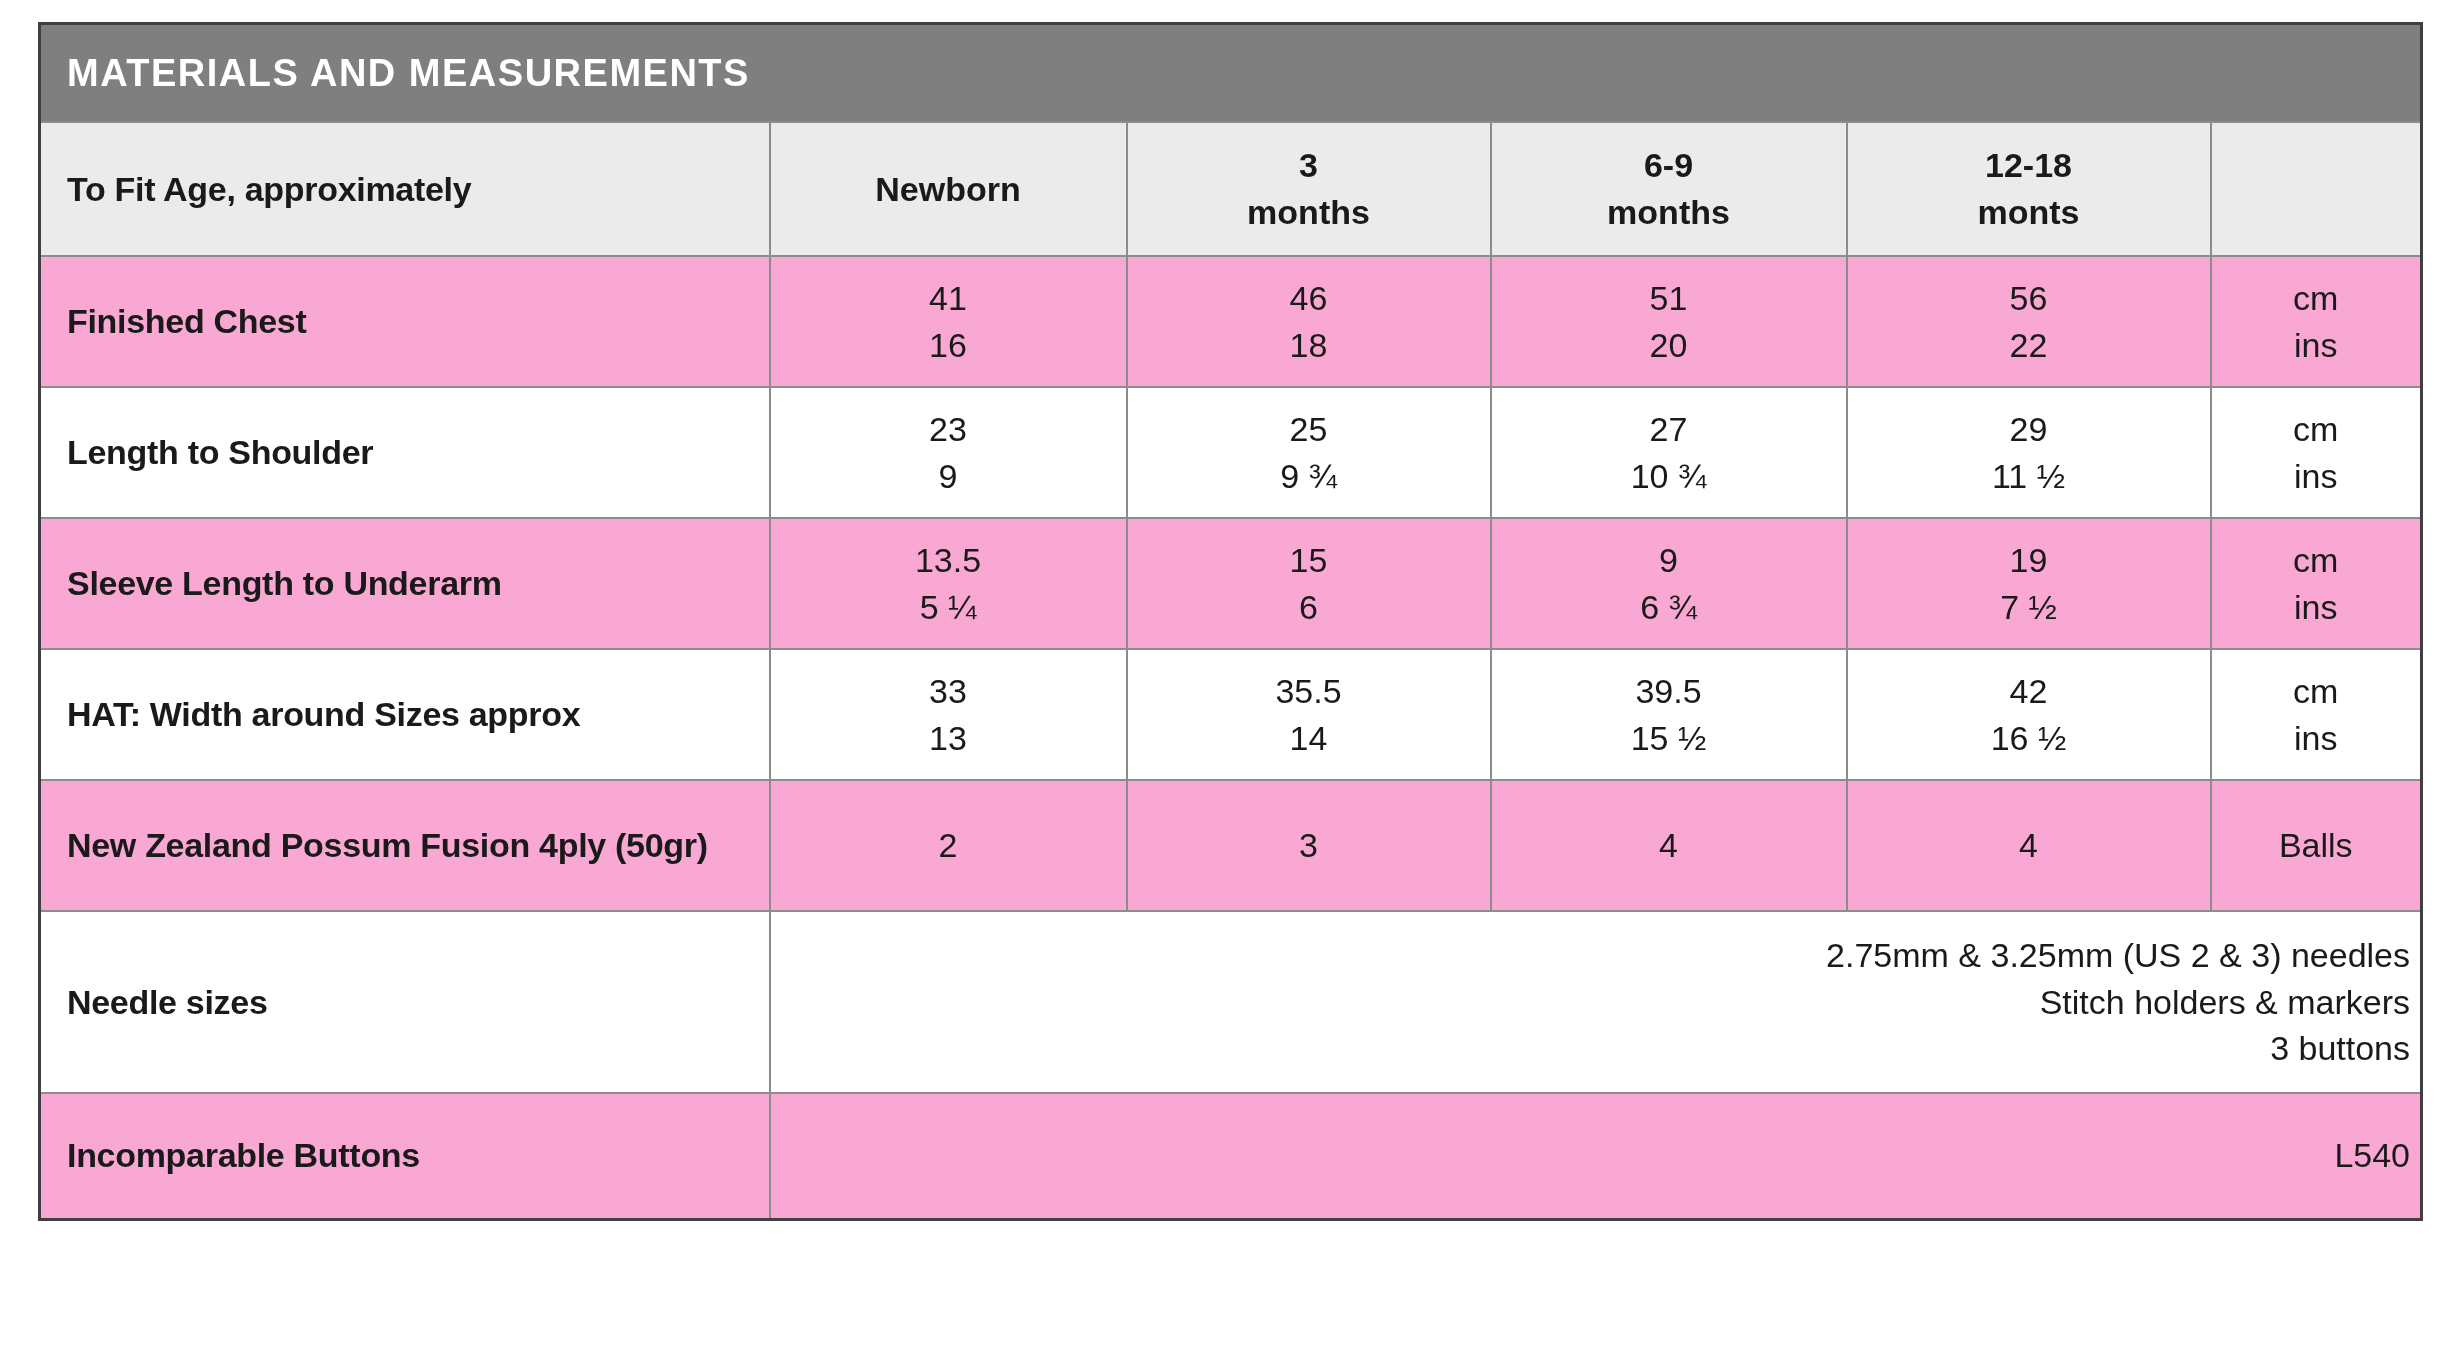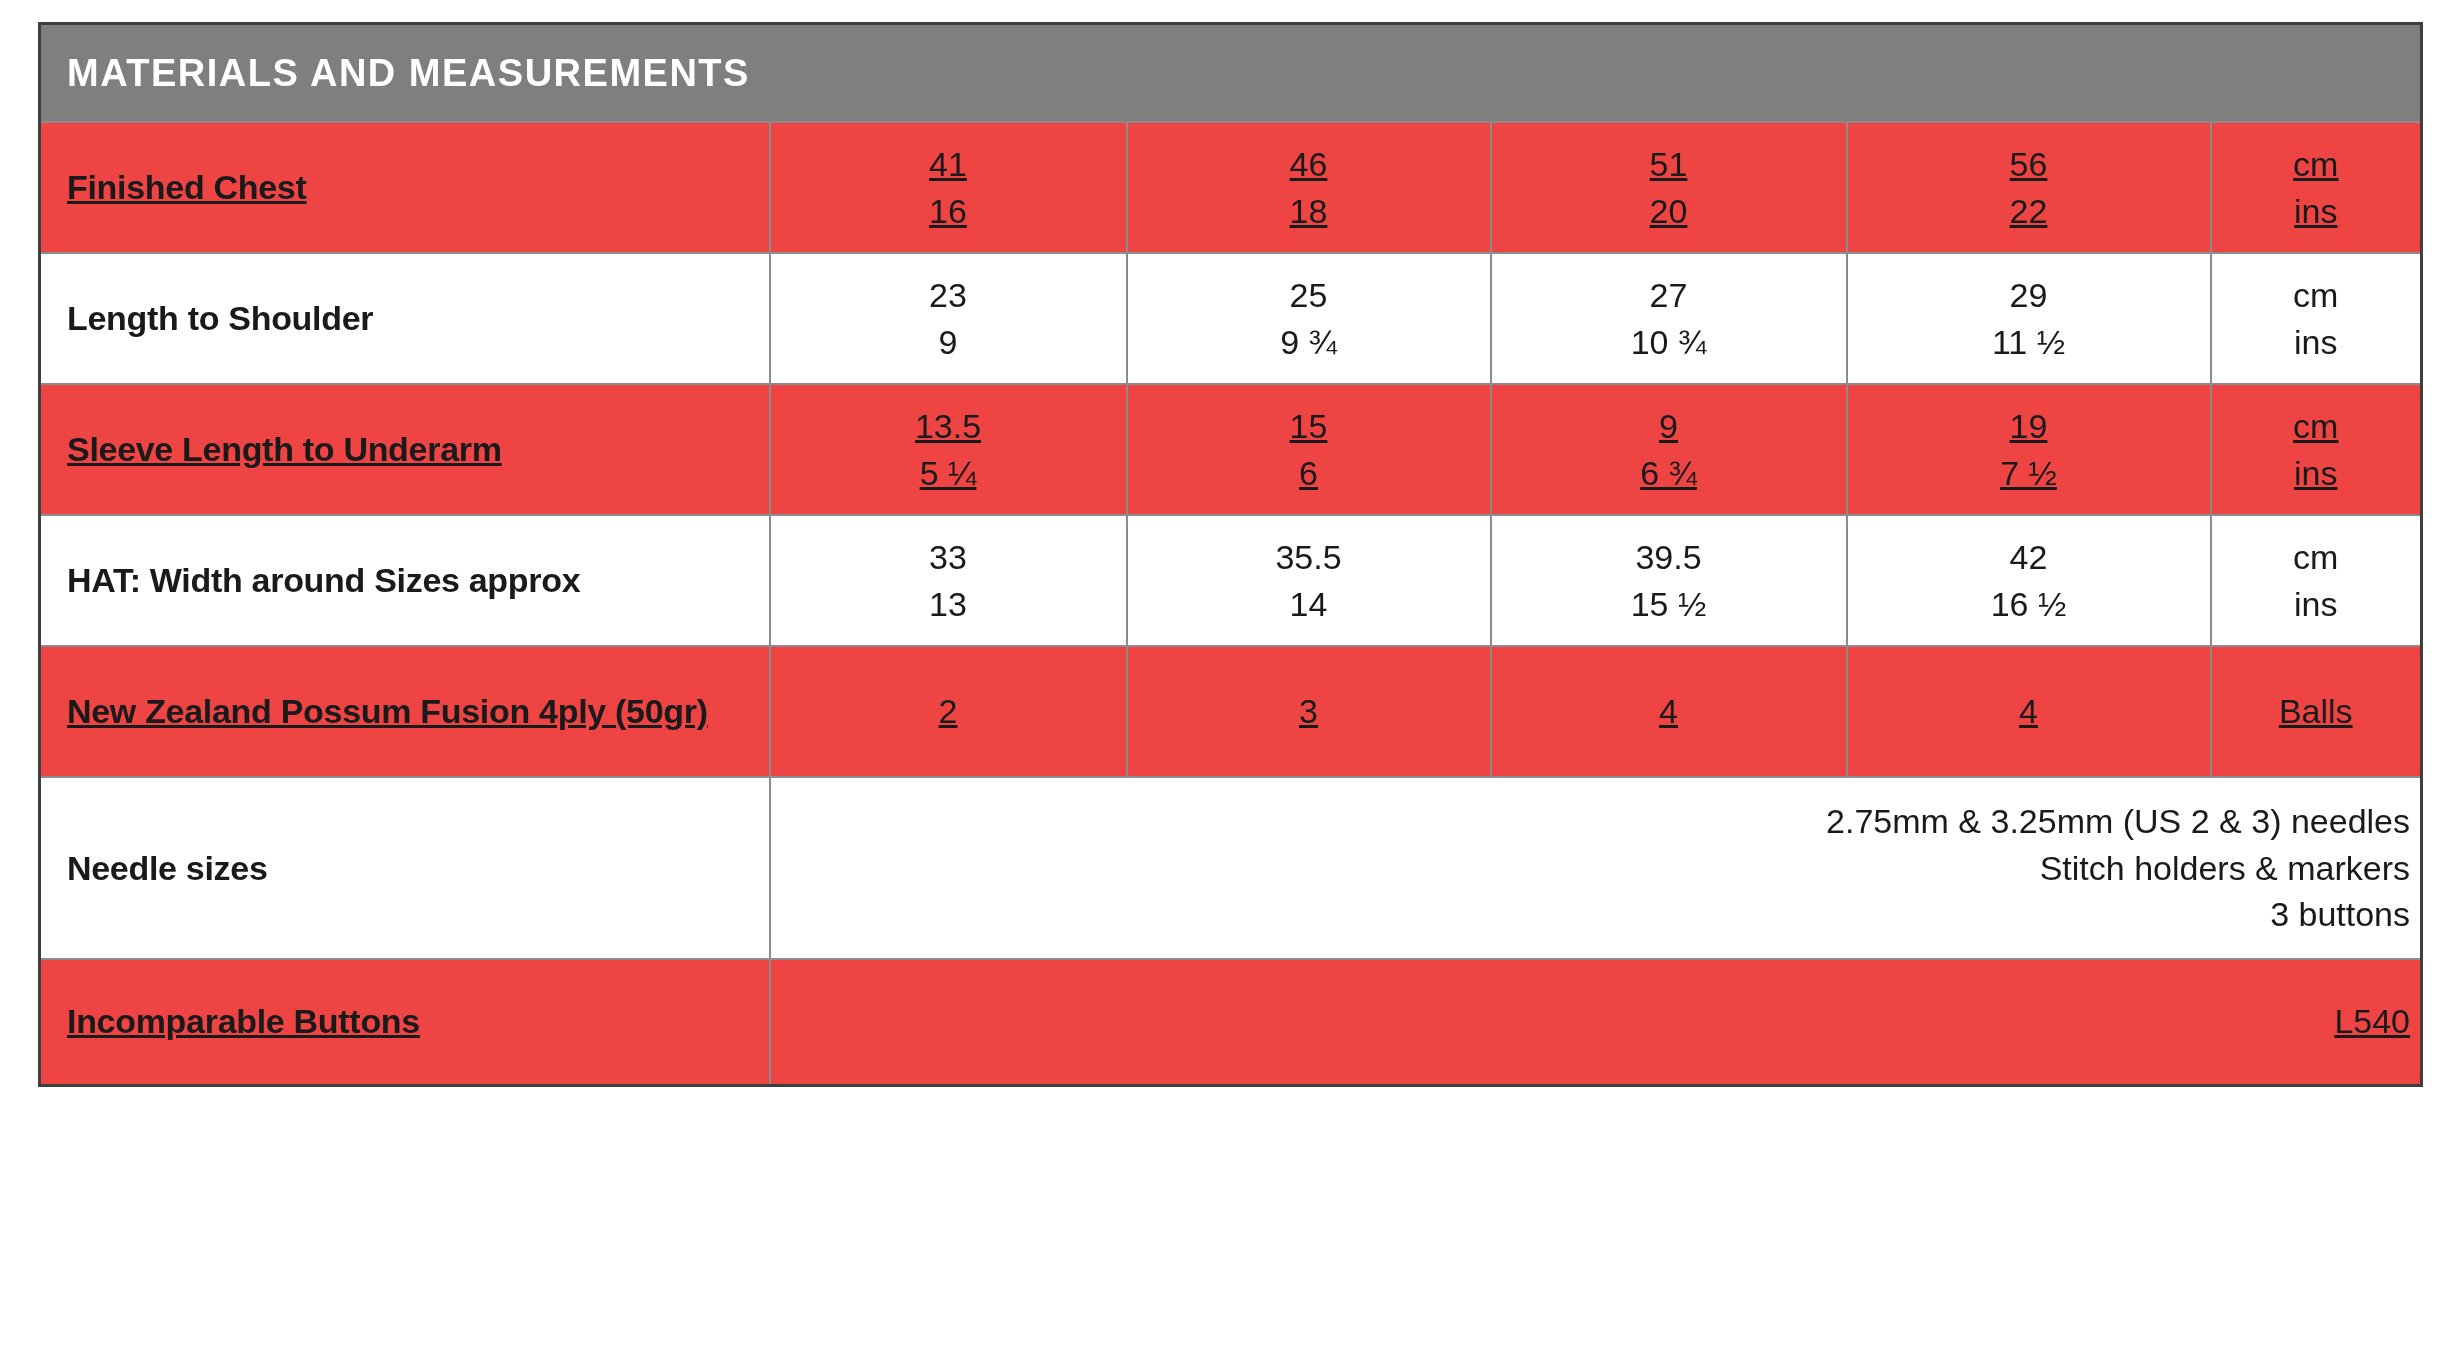--- a/index.html
+++ b/index.html
@@ -41,21 +41,21 @@
     font-weight: bold;
     font-size: 38px;
     letter-spacing: 1.5px;
     padding-left: 26px;
   }
   tr.header-row { height: 134px; background: #ebebeb; }
   tr.header-row th { font-weight: bold; text-align: center; }
   tr.header-row th.label-cell { text-align: left; }
 
   tr.data-row { height: 131px; background: #ffffff; }
-  tr.data-row.alt { background: #ef4444; text-decoration: underline; }
+  tr.data-row.alt { background: #f9a8d4; }
   tr.row-tall { height: 182px; }
   tr.row-end  { height: 126px; }
 
   td.label-cell, th.label-cell {
     font-weight: bold;
     text-align: left;
     padding-left: 26px;
     padding-right: 30px;
     letter-spacing: -0.3px;
   }
@@ -72,20 +72,31 @@
       <col style="width:357px">
       <col style="width:364px">
       <col style="width:356px">
       <col style="width:364px">
       <col style="width:211px">
     </colgroup>
     <thead>
       <tr class="title-row">
         <th colspan="6">MATERIALS AND MEASUREMENTS</th>
       </tr>
+      <tr class="header-row" id="header-row">
+        <th class="label-cell">To Fit Age, approximately</th>
+      <th>Newborn</th>
+          <th>3
+months</th>
+          <th>6-9
+months</th>
+          <th>12-18
+monts</th>
+          <th></th>
+        </tr>
     </thead>
     <tbody id="table-body">
         <tr class="data-row alt">
           <td class="label-cell">Finished Chest</td>
           <td class="value-cell">41
 16</td>
           <td class="value-cell">46
 18</td>
           <td class="value-cell">51
 20</td>

